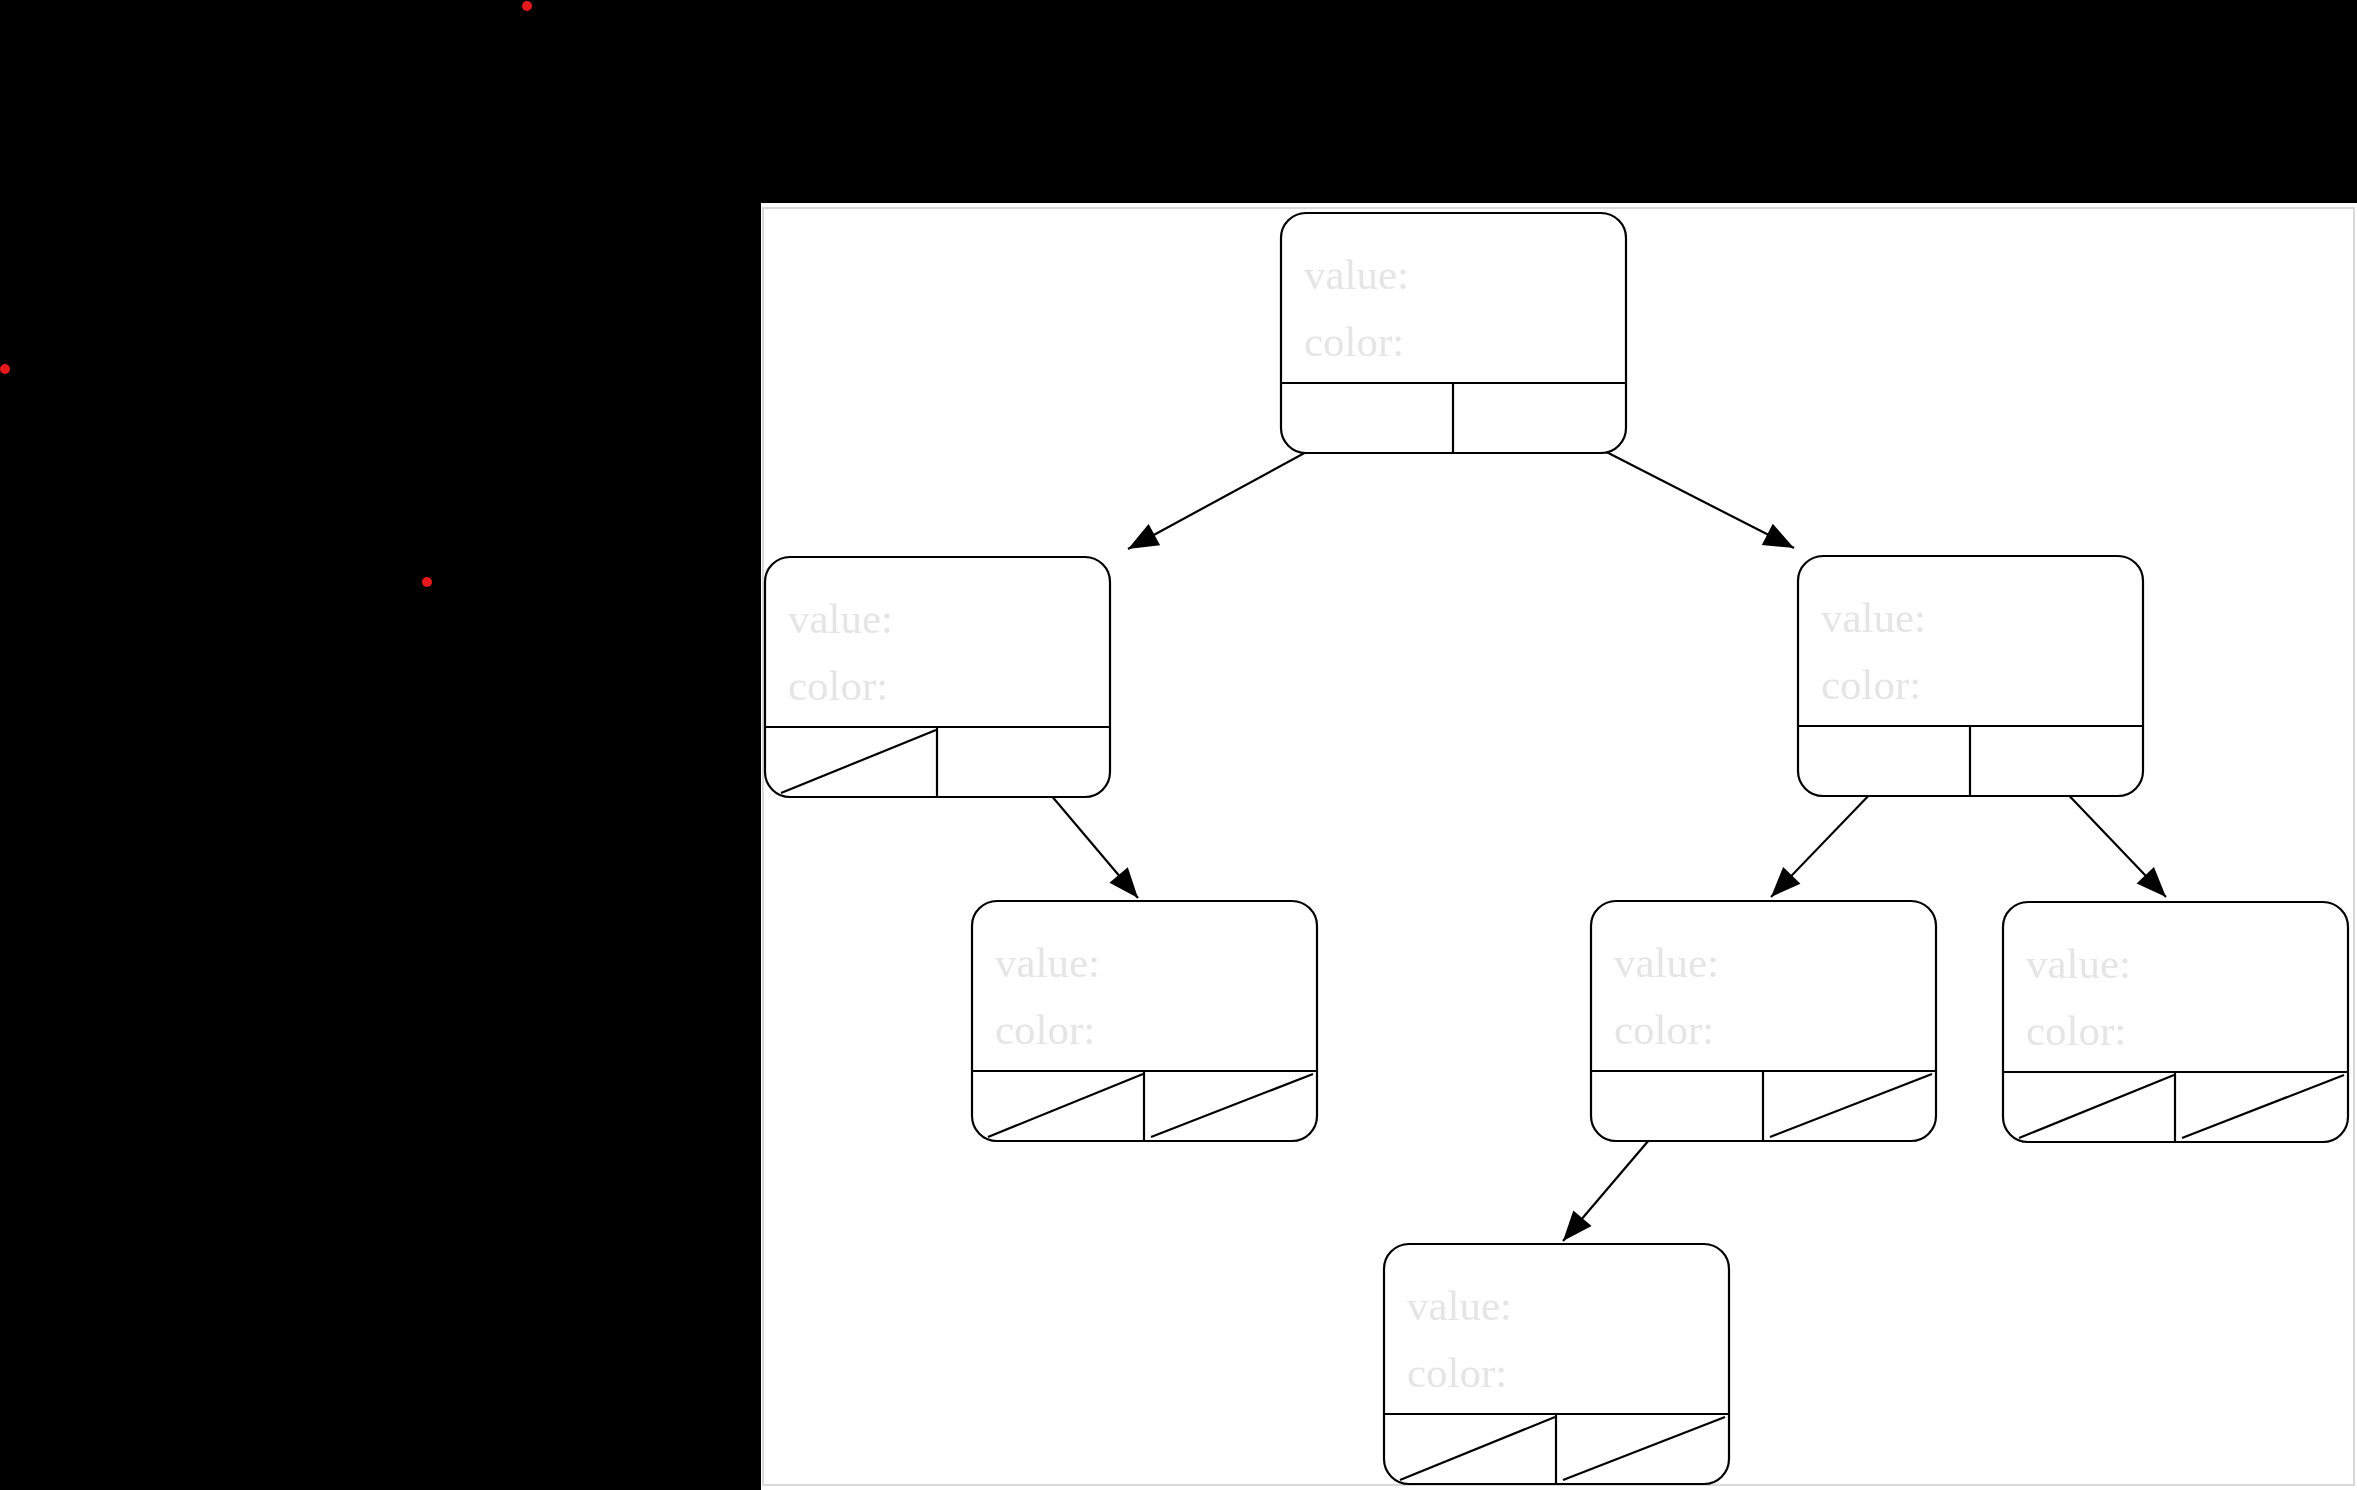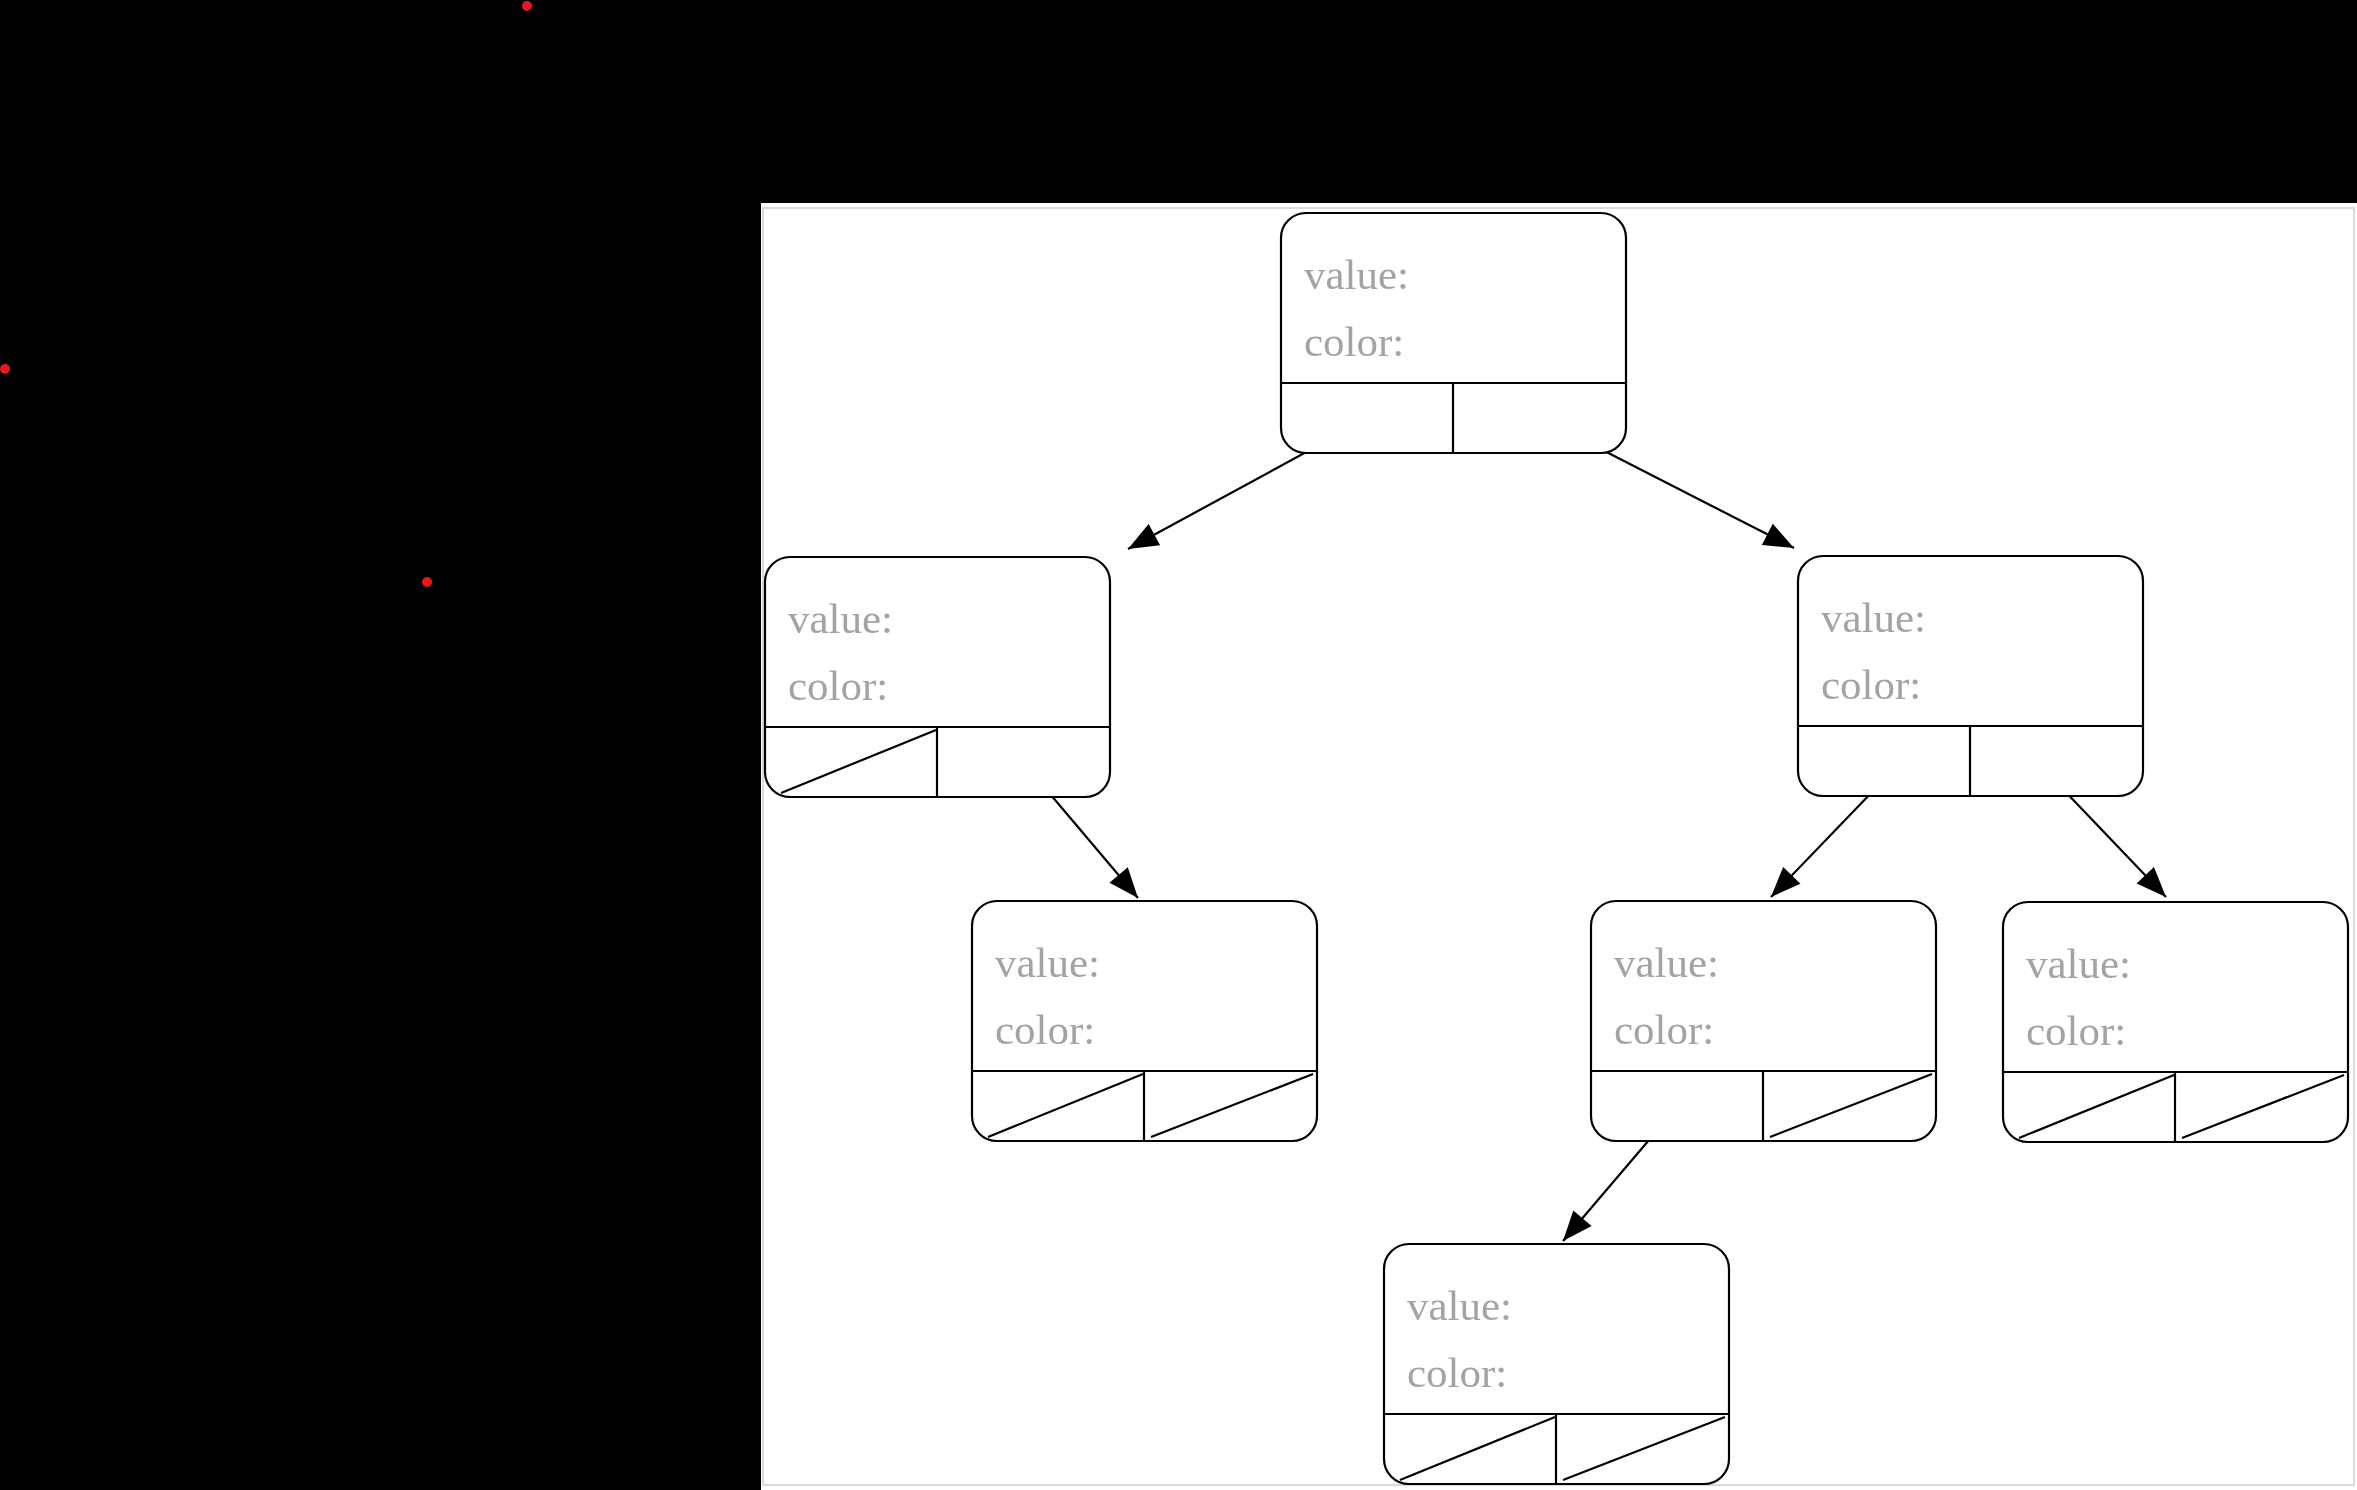--- a/index.html
+++ b/index.html
@@ -16,21 +16,21 @@
     position:absolute;left:1px;top:4px;right:2px;bottom:4px;
     border:2px solid #d9d9d9;
     pointer-events:none;
   }
   svg.overlay{
     position:absolute;left:0;top:0;width:2357px;height:1490px;
   }
   .node-labels{
     position:absolute;width:345px;height:170px;
     padding-top:28px;padding-left:23px;box-sizing:border-box;
-    color:#a3a3a3;font-size:43px;line-height:67px;
+    color:#e5e5e5;font-size:43px;line-height:67px;
   }
   .node-labels .lbl{white-space:nowrap;}
 </style>
 </head>
 <body>
 
 <div class="panel">
   <div class="panel-frame"></div>
 </div>
 

